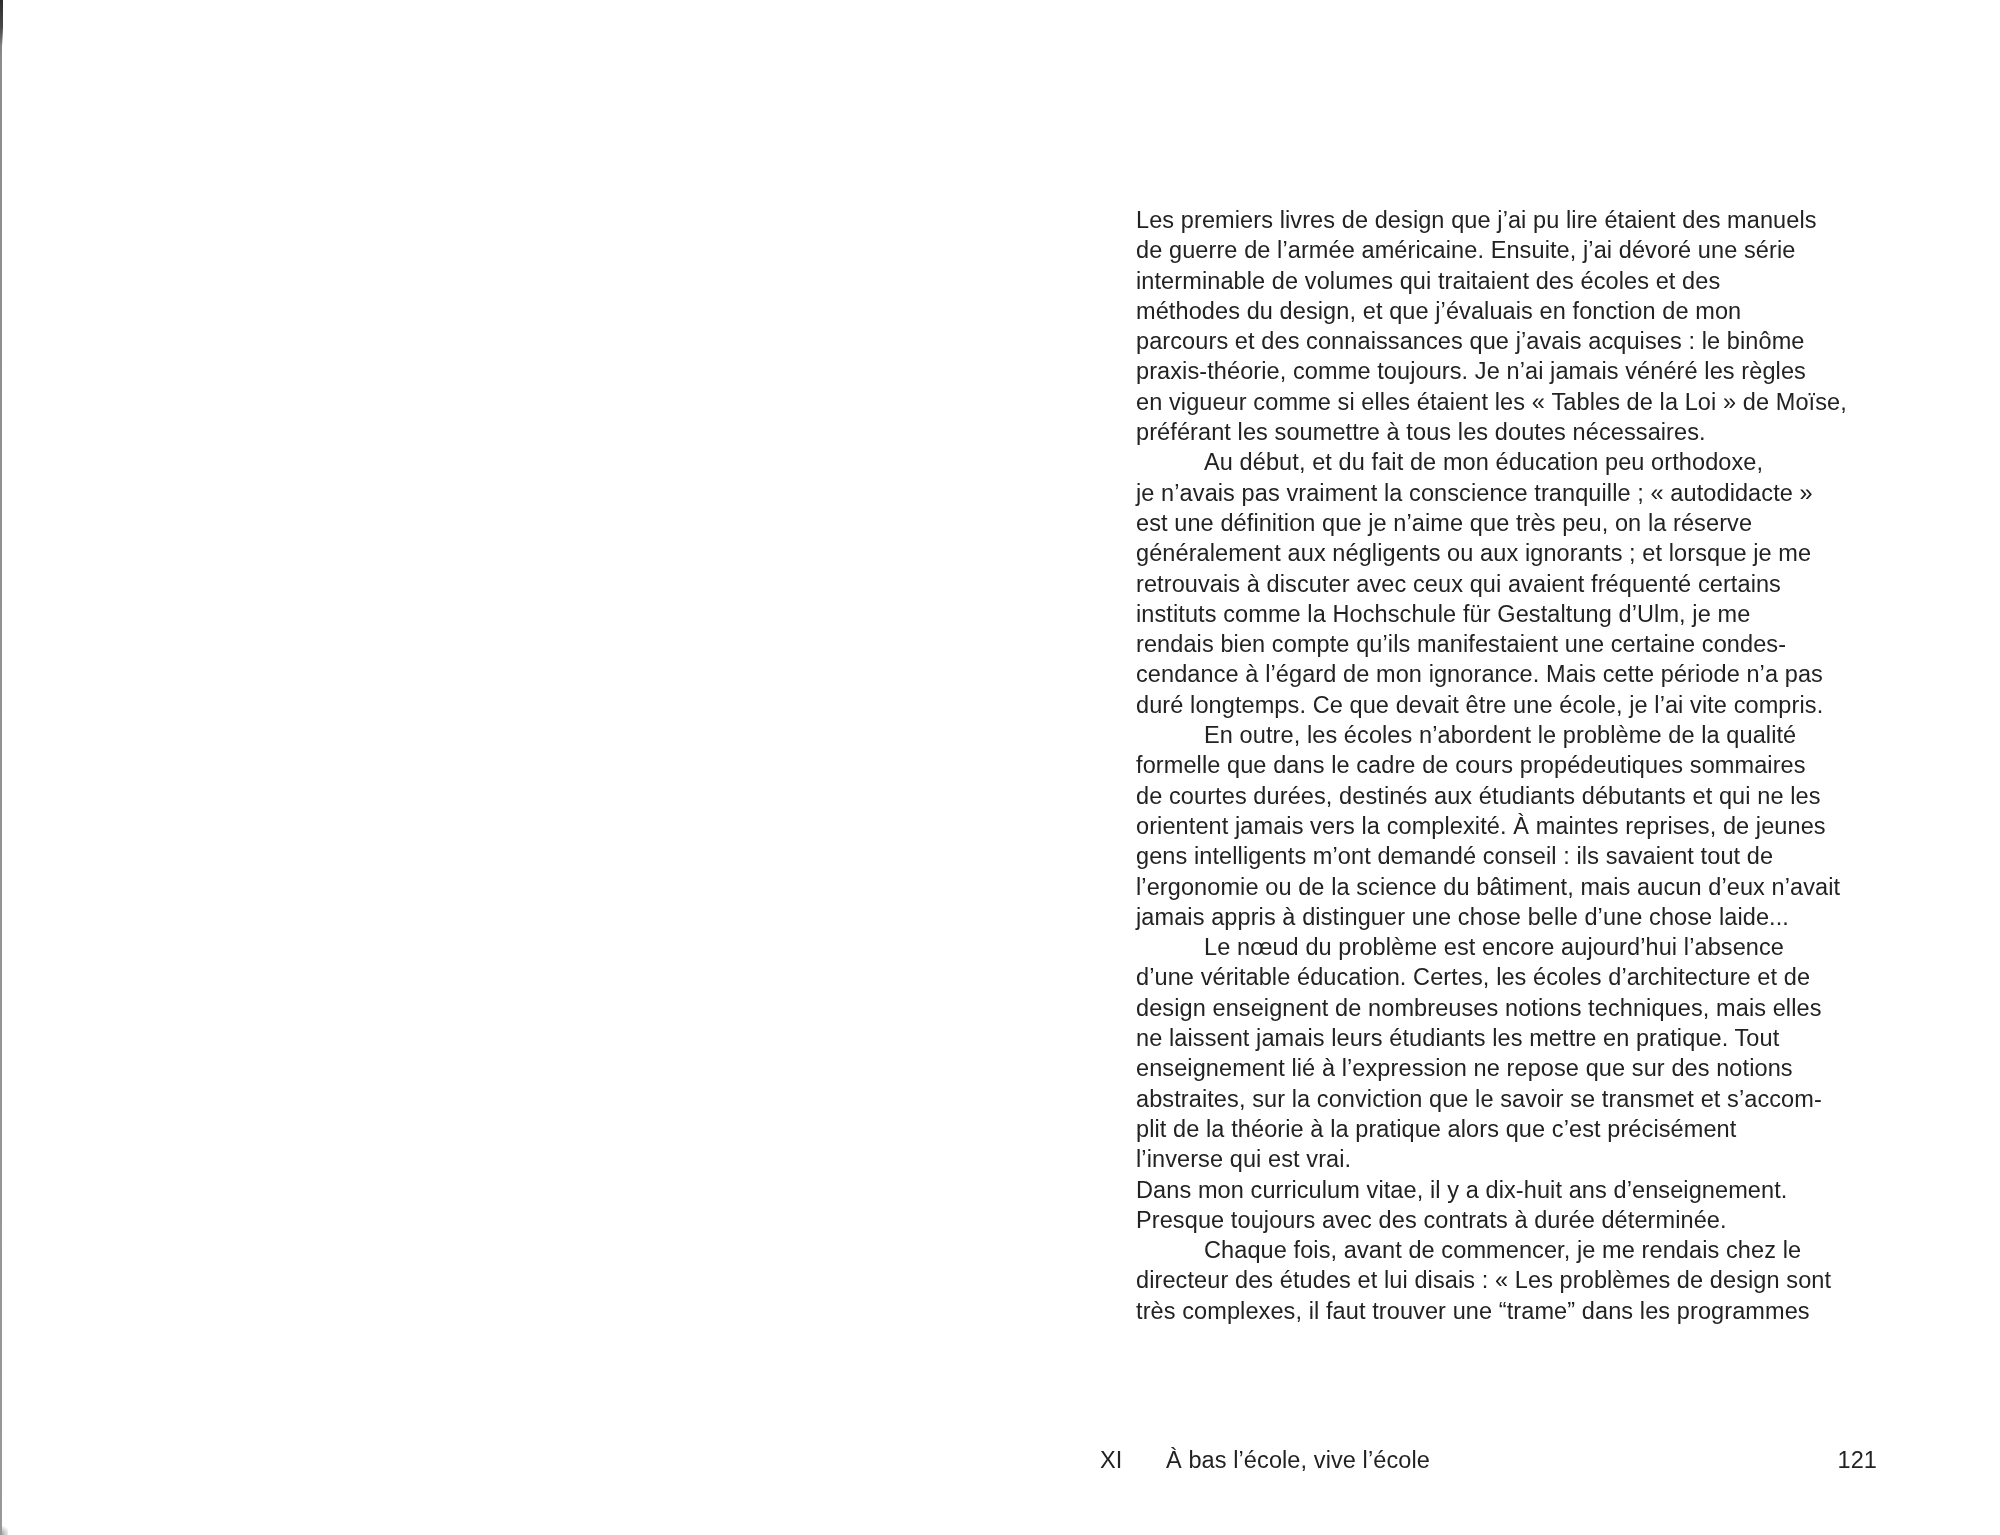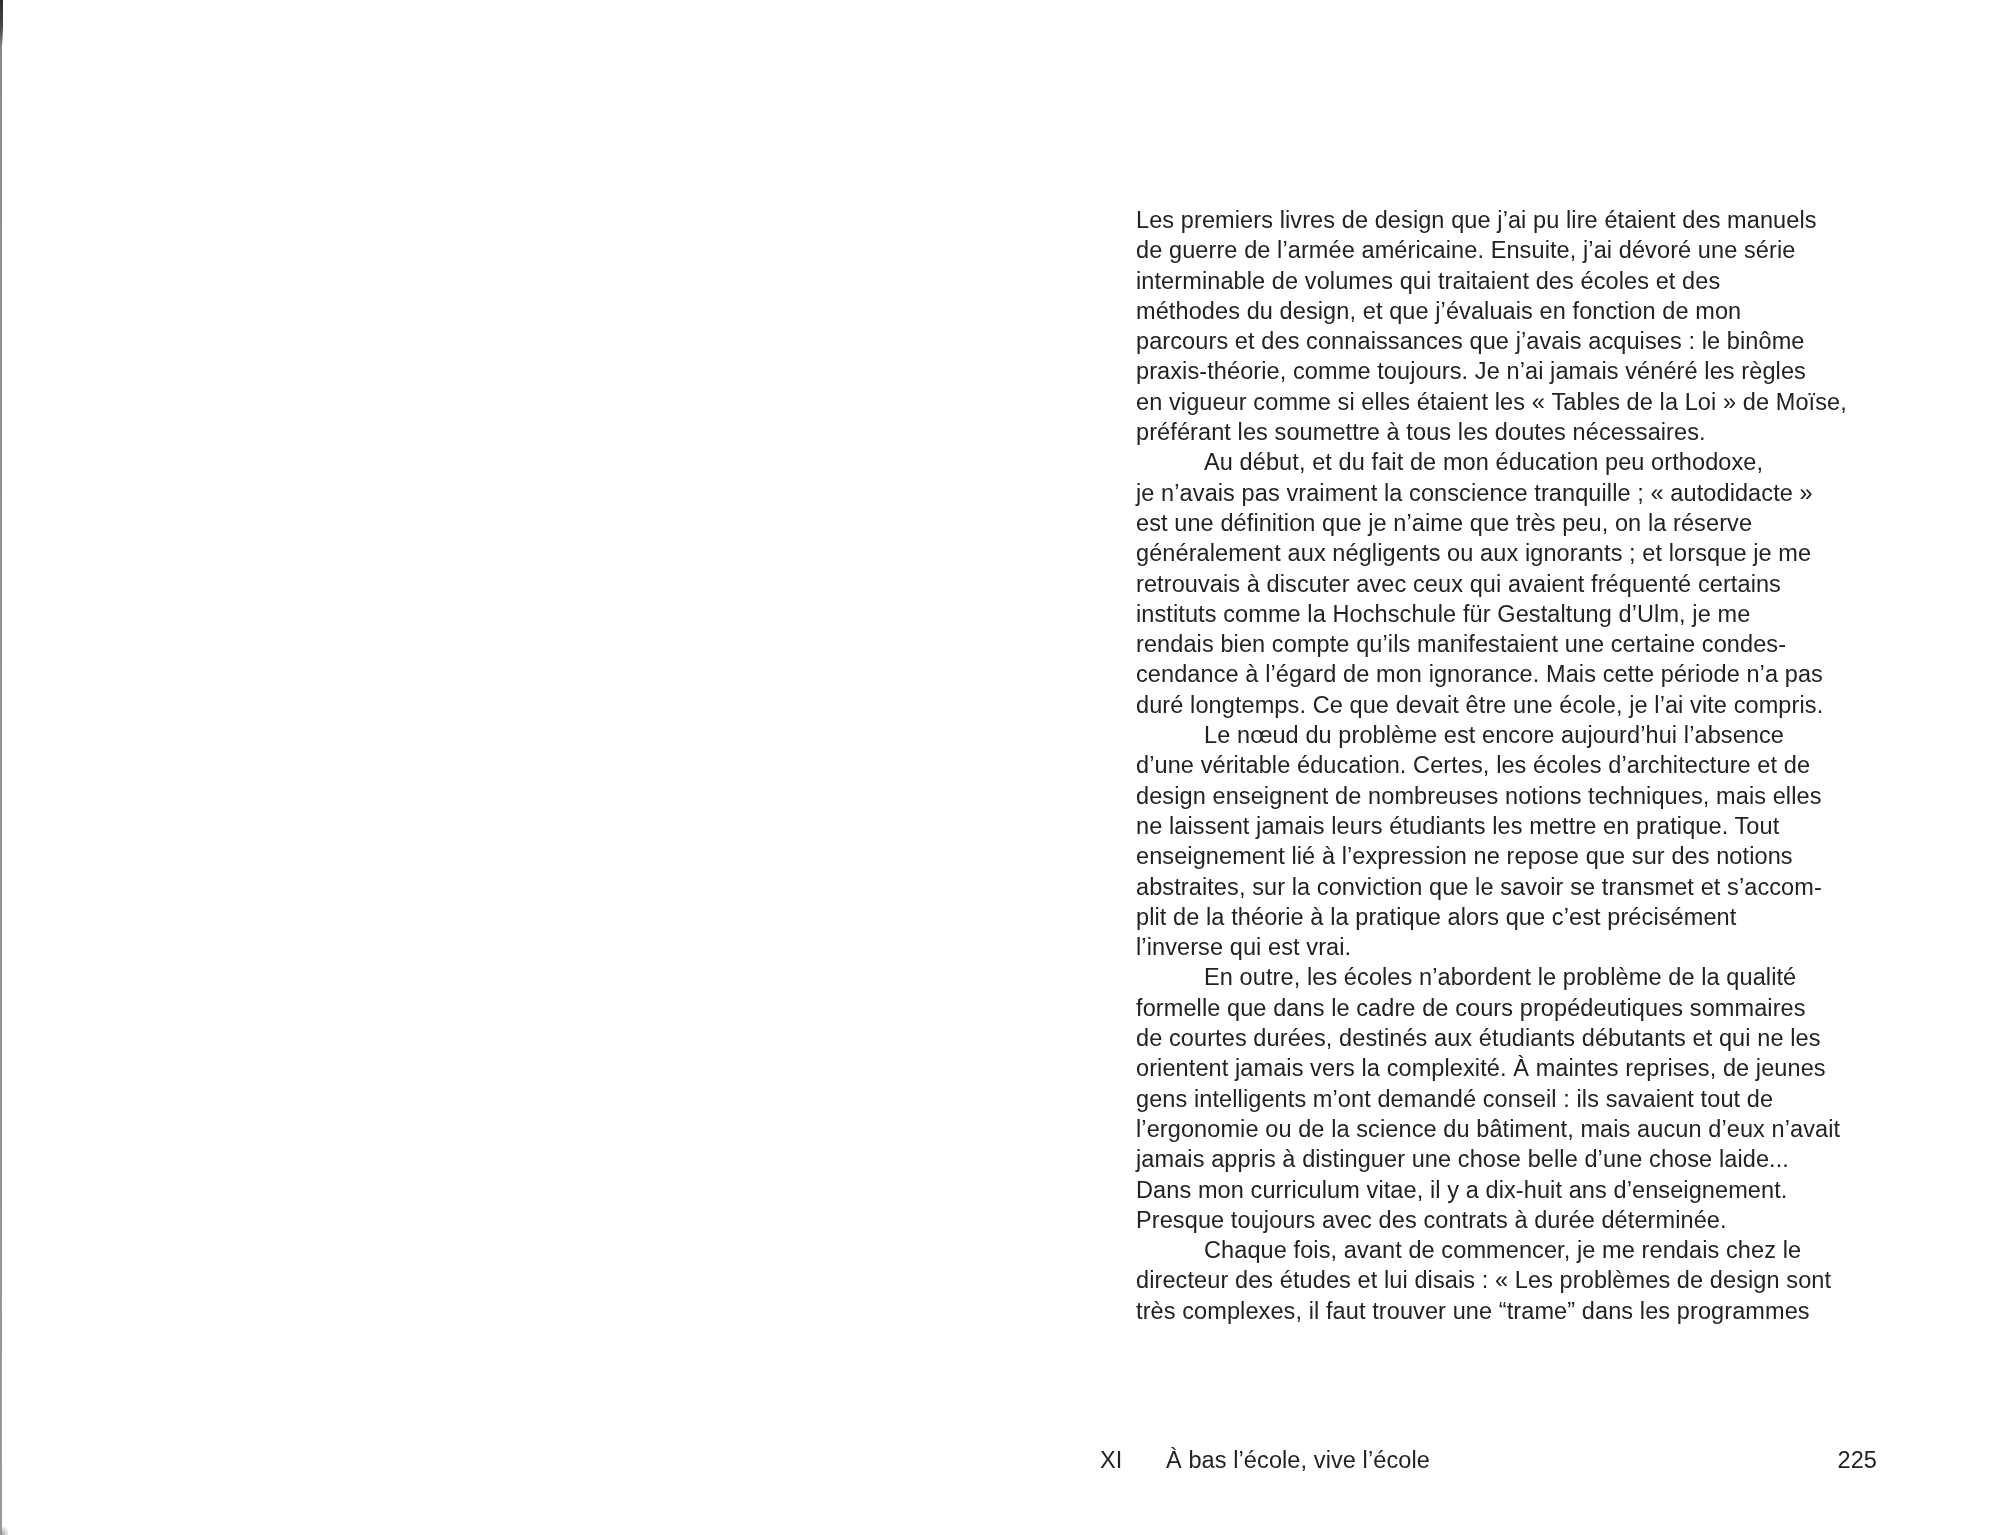--- a/index.html
+++ b/index.html
@@ -98,40 +98,40 @@
 préférant les soumettre à tous les doutes nécessaires.</p>
     <p class="para indent">Au début, et du fait de mon éducation peu orthodoxe,
 je n’avais pas vraiment la conscience tranquille&nbsp;; «&nbsp;autodidacte&nbsp;»
 est une définition que je n’aime que très peu, on la réserve
 généralement aux négligents ou aux ignorants&nbsp;; et lorsque je me
 retrouvais à discuter avec ceux qui avaient fréquenté certains
 instituts comme la Hochschule für Gestaltung d’Ulm, je me
 rendais bien compte qu’ils manifestaient une certaine condes-
 cendance à l’égard de mon ignorance. Mais cette période n’a pas
 duré longtemps. Ce que devait être une école, je l’ai vite compris.</p>
+    <p class="para indent">En outre, les écoles n’abordent le problème de la qualité
+formelle que dans le cadre de cours propédeutiques sommaires
+de courtes durées, destinés aux étudiants débutants et qui ne les
+orientent jamais vers la complexité. À maintes reprises, de jeunes
+gens intelligents m’ont demandé conseil&nbsp;: ils savaient tout de
+l’ergonomie ou de la science du bâtiment, mais aucun d’eux n’avait
+jamais appris à distinguer une chose belle d’une chose laide...</p>
     <p class="para indent">Le nœud du problème est encore aujourd’hui l’absence
 d’une véritable éducation. Certes, les écoles d’architecture et de
 design enseignent de nombreuses notions techniques, mais elles
 ne laissent jamais leurs étudiants les mettre en pratique. Tout
 enseignement lié à l’expression ne repose que sur des notions
 abstraites, sur la conviction que le savoir se transmet et s’accom-
 plit de la théorie à la pratique alors que c’est précisément
 l’inverse qui est vrai.</p>
-    <p class="para indent">En outre, les écoles n’abordent le problème de la qualité
-formelle que dans le cadre de cours propédeutiques sommaires
-de courtes durées, destinés aux étudiants débutants et qui ne les
-orientent jamais vers la complexité. À maintes reprises, de jeunes
-gens intelligents m’ont demandé conseil&nbsp;: ils savaient tout de
-l’ergonomie ou de la science du bâtiment, mais aucun d’eux n’avait
-jamais appris à distinguer une chose belle d’une chose laide...</p>
     <p class="para section-gap">Dans mon curriculum vitae, il y a dix-huit ans d’enseignement.
 Presque toujours avec des contrats à durée déterminée.</p>
     <p class="para indent">Chaque fois, avant de commencer, je me rendais chez le
 directeur des études et lui disais&nbsp;: «&nbsp;Les problèmes de design sont
 très complexes, il faut trouver une “trame” dans les programmes</p>
   </main>
 
   <footer class="footer">
     <span class="chap-num">XI</span><span class="chap-title">À bas l’école, vive l’école</span>
-    <span class="page-num">225</span>
+    <span class="page-num">121</span>
   </footer>
 
 </div>
 
 </body></html>

